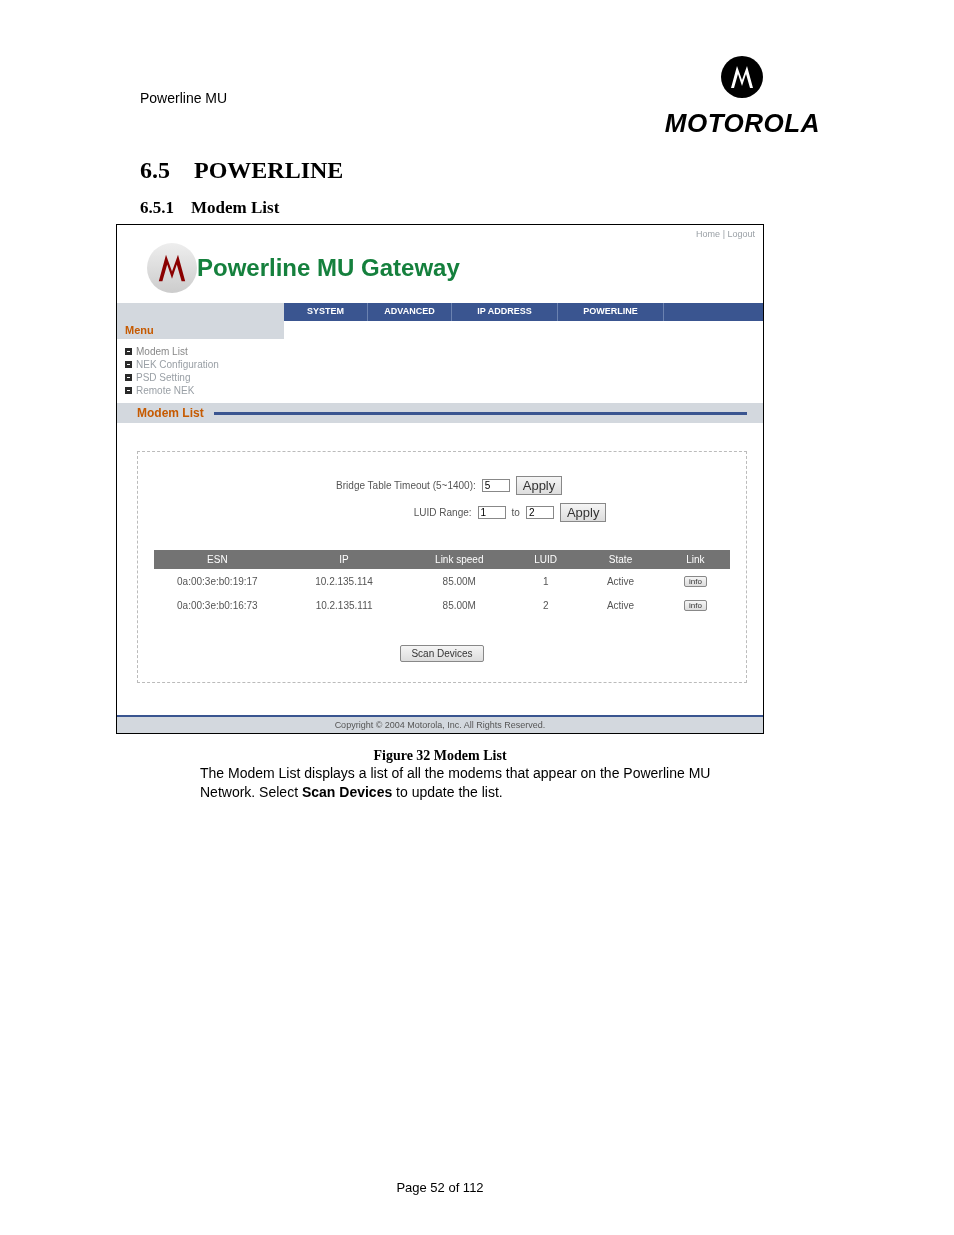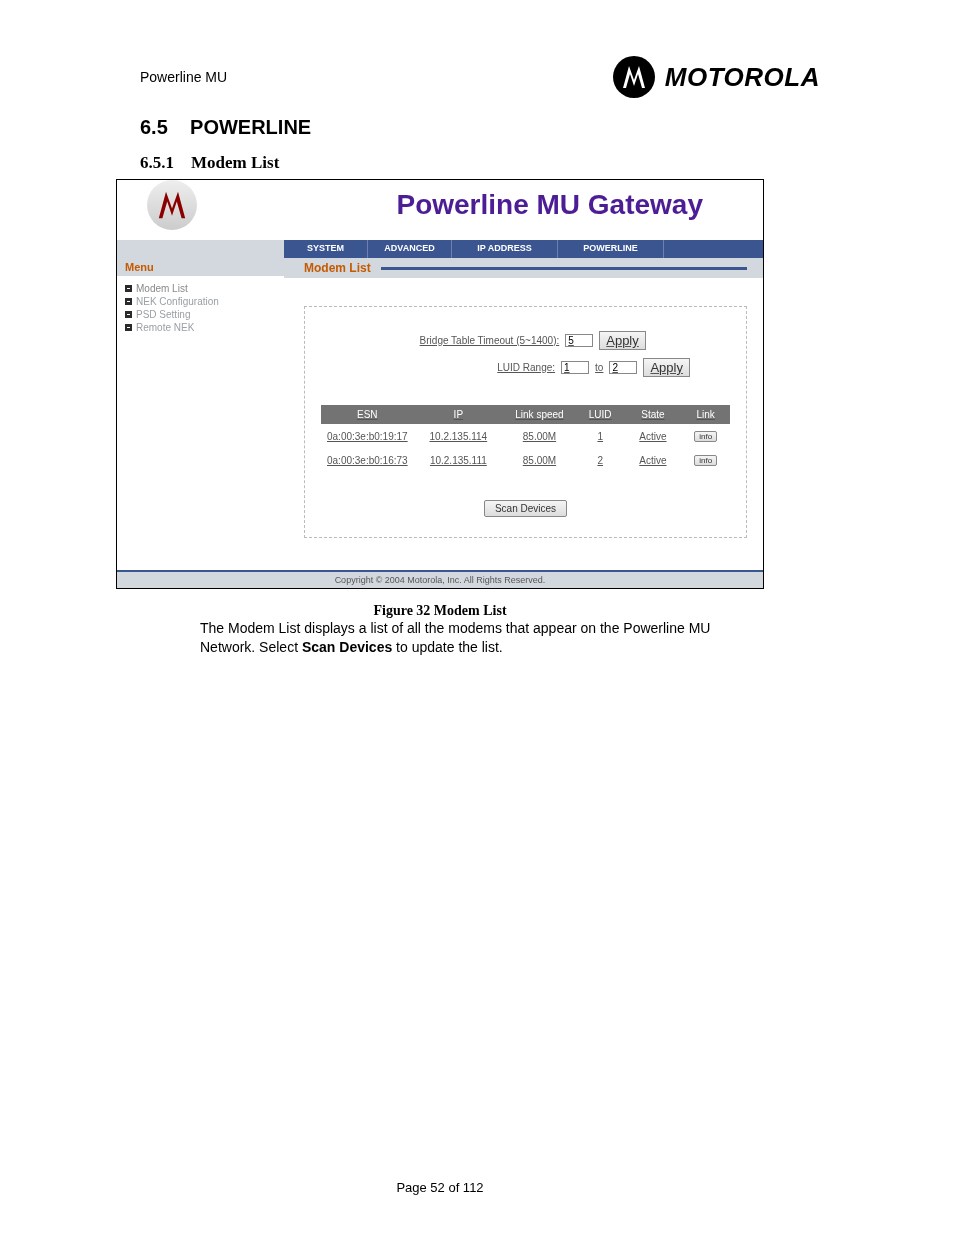--- a/index.html
+++ b/index.html
@@ -23,43 +23,44 @@
     padding: 0 0 0 80px;
   }
   .header-left {
     font-size: 14px;
     color: #000;
   }
   .moto-brand {
     display: flex;
     align-items: center;
     gap: 10px;
+    flex-direction: column;
   }
   .moto-icon {
     width: 42px;
     height: 42px;
     border-radius: 50%;
     background: #000;
     position: relative;
     display: flex;
     align-items: center;
     justify-content: center;
   }
   .moto-word {
     font-family: Arial, sans-serif;
     font-weight: 900;
     font-style: italic;
     font-size: 26px;
     letter-spacing: 0.5px;
     color: #000;
   }
   .section-heading {
-    font-family: Liberation Sans, sans-serif;
-    font-weight: bold;
-    font-size: 20px;
+    font-family: Liberation Serif, serif;
+    font-weight: bold;
+    font-size: 24px;
     margin: 18px 0 6px 0;
     padding: 0 0 0 80px;
   }
   .subsection-heading {
     font-family: "Times New Roman", serif;
     font-weight: bold;
     font-size: 17px;
     margin: 14px 0 6px 0;
     padding: 0 0 0 80px;
   }
@@ -84,24 +85,24 @@
     width: 50px;
     height: 50px;
     border-radius: 50%;
     background: linear-gradient(180deg,#eee 0%,#ccc 100%);
     position: relative;
     display:flex;align-items:center;justify-content:center;
     margin-left: 10px;
   }
   .ss-title {
     flex: 1;
-    text-align: right;
-    font-size: 28px;
-    font-weight: bold;
-    color: #4c1d95;
+    text-align: left;
+    font-size: 24px;
+    font-weight: bold;
+    color: #15803d;
     padding-right: 40px;
   }
   .ss-tabs {
     display: flex;
     height: 18px;
     margin-left: 167px;
   }
   .ss-tab {
     background: #3a5590;
     color: #fff;
@@ -112,21 +113,21 @@
     border-right: 1px solid #6b82b0;
     width: 84px;
     box-sizing: border-box;
   }
   .ss-tab.wide { width: 106px; }
   .ss-tabbar-rest {
     flex: 1;
     background: #3a5590;
     height: 18px;
   }
-  .ss-below-tabs { display:flex; }
+  .ss-below-tabs { display:flex;flex-direction:column; }
   .ss-side {
     width: 167px;
     box-sizing: border-box;
     padding: 0;
   }
   .ss-menu-head {
     background: #d3d8de;
     color: #c65a00;
     font-weight: bold;
     font-size: 11px;
@@ -180,21 +181,20 @@
     margin-left: 10px;
     flex:1;
     margin-right: 16px;
   }
   .ss-panel {
     border: 1px dashed #bbb;
     margin: 28px 16px 12px 20px;
     padding: 24px 16px 20px 16px;
     font-size: 10px;
     color: #555;
-    text-decoration: underline;
   }
   .ss-form-row {
     display: flex;
     align-items: center;
     justify-content: center;
     gap: 6px;
     margin-bottom: 8px;
   }
   .ss-form-label {
     text-align: right;
@@ -310,20 +310,25 @@
     <span>6.5</span>&nbsp;&nbsp;&nbsp;
     <span>POWERLINE</span>
   </div>
 
   <div class="subsection-heading">
     <span>6.5.1</span>&nbsp;&nbsp;&nbsp;
     <span>Modem List</span>
   </div>
 
   <div class="screenshot">
+    <div class="ss-topbar">
+      <span>Home</span>
+      <span> | </span>
+      <span>Logout</span>
+    </div>
     <div class="ss-header">
       <div class="ss-logo">
         <svg width="36" height="36" viewBox="0 0 30 30">
           <path d="M4 26 L10 4 L15 18 L20 4 L26 26 L23 26 L19 12 L15 24 L11 12 L7 26 Z" fill="#8a0000"></path>
         </svg>
       </div>
       <div class="ss-title">Powerline MU Gateway</div>
     </div>
 
     <div style="display:flex;">

